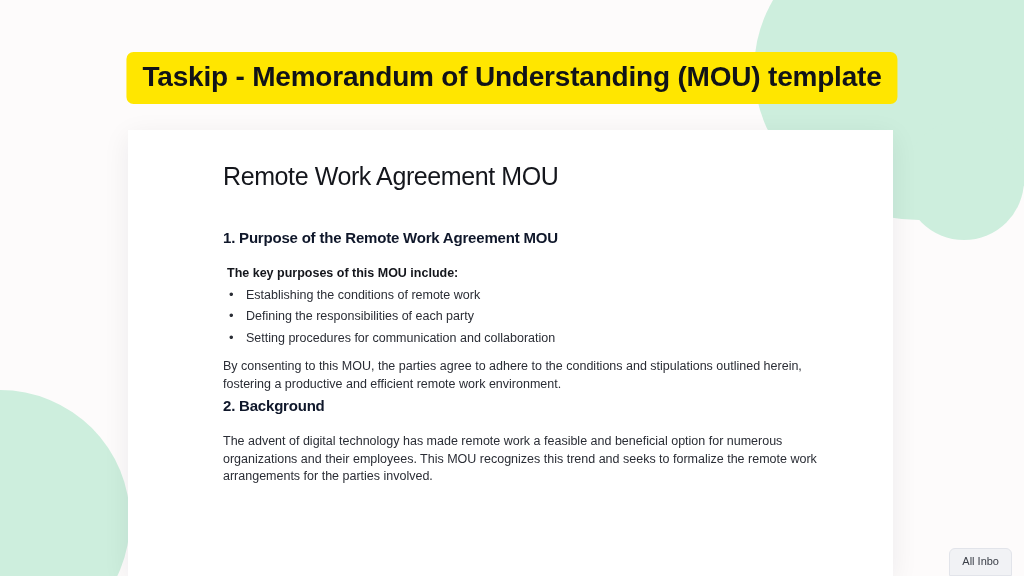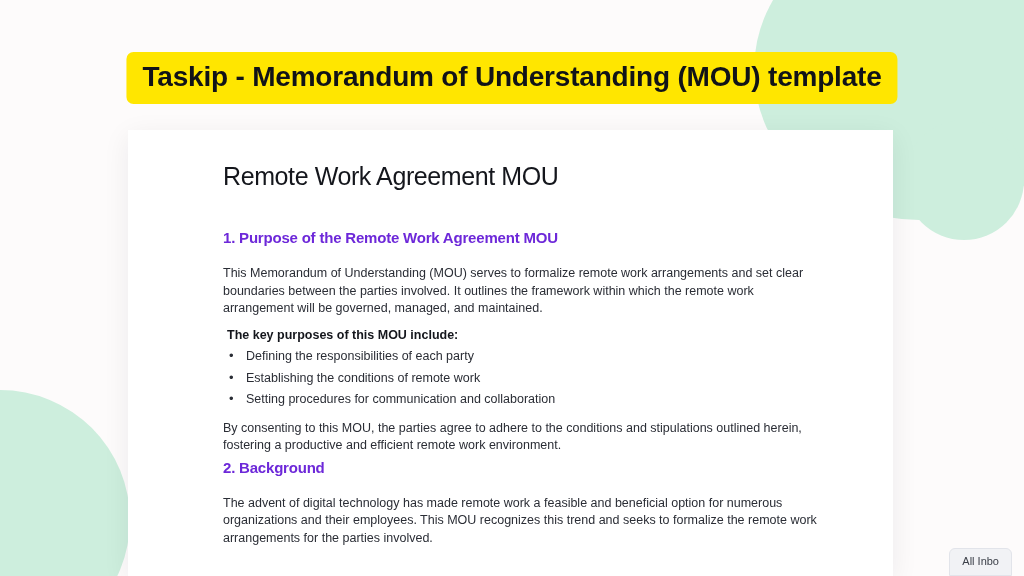--- a/index.html
+++ b/index.html
@@ -81,21 +81,21 @@
     font-weight: normal;
     letter-spacing: -0.4px;
     margin: 0 0 38px 0;
     color: #14161c;
   }
   h2.section-heading {
     font-size: 15px;
     font-weight: bold;
     letter-spacing: -0.2px;
     margin: 0 0 19px 0;
-    color: #6d28d9;
+    color: #0f172a;
   }
   .section-gap {
     margin-top: 34px;
   }
   p.body-text {
     font-size: 12.5px;
     line-height: 17.5px;
     margin: 0 0 4px 0;
     color: #2a2d35;
   }
@@ -154,25 +154,24 @@
 <div class="blob blob-bottom-left"></div>
 
 <div class="title-banner">Taskip - Memorandum of Understanding (MOU) template</div>
 
 <div class="doc-sheet">
   <div class="doc-inner">
 
     <h1 class="doc-title">Remote Work Agreement MOU</h1>
 
     <h2 class="section-heading">1. Purpose of the Remote Work Agreement MOU</h2>
-    <p class="body-text">This Memorandum of Understanding (MOU) serves to formalize remote work arrangements and set clear boundaries between the parties involved. It outlines the framework within which the remote work arrangement will be governed, managed, and maintained.</p>
     <p class="lead-in">The key purposes of this MOU include:</p>
     <ul class="bullets">
+      <li>Establishing the conditions of remote work</li>
       <li>Defining the responsibilities of each party</li>
-      <li>Establishing the conditions of remote work</li>
       <li>Setting procedures for communication and collaboration</li>
     </ul>
     <p class="body-text closing">By consenting to this MOU, the parties agree to adhere to the conditions and stipulations outlined herein, fostering a productive and efficient remote work environment.</p>
 
     <h2 class="section-heading section-gap">2. Background</h2>
     <p class="body-text">The advent of digital technology has made remote work a feasible and beneficial option for numerous organizations and their employees. This MOU recognizes this trend and seeks to formalize the remote work arrangements for the parties involved.</p>
 
   </div>
 </div>
 

